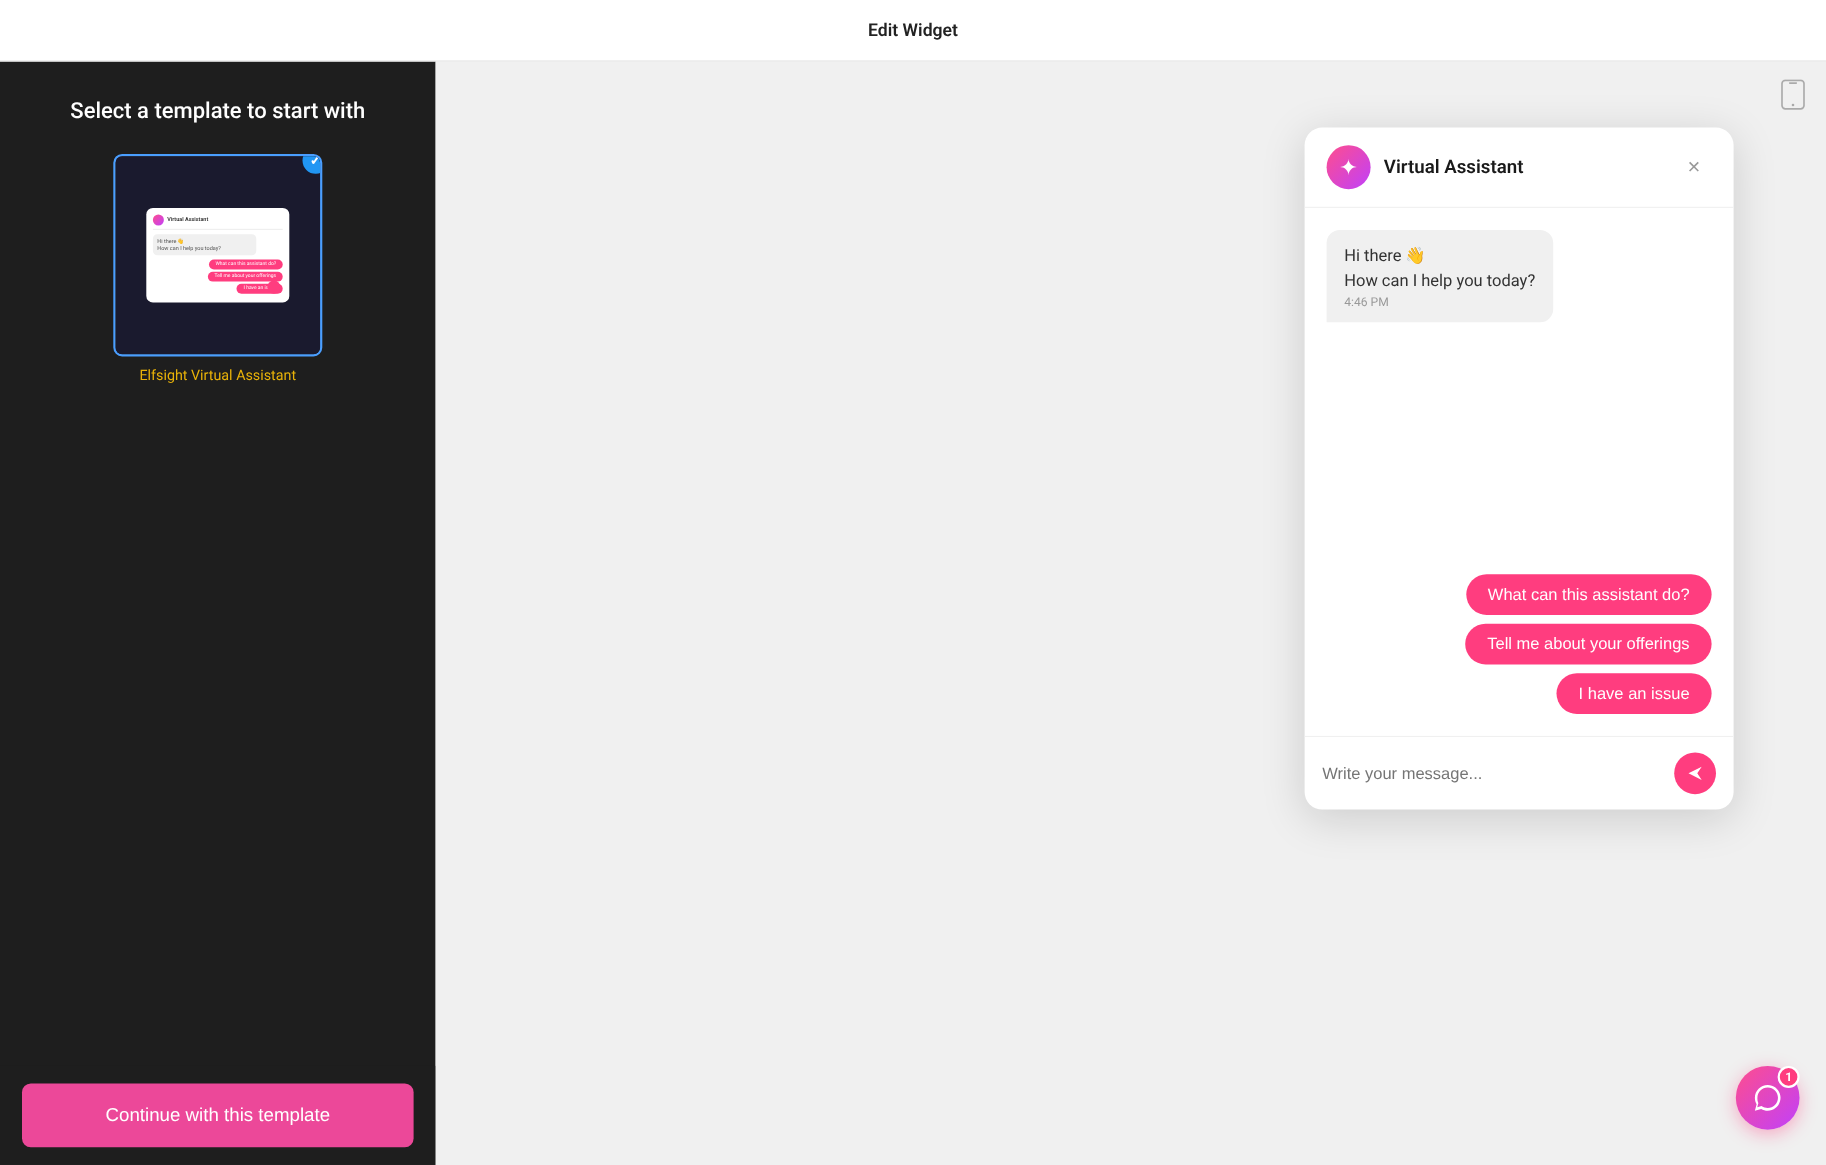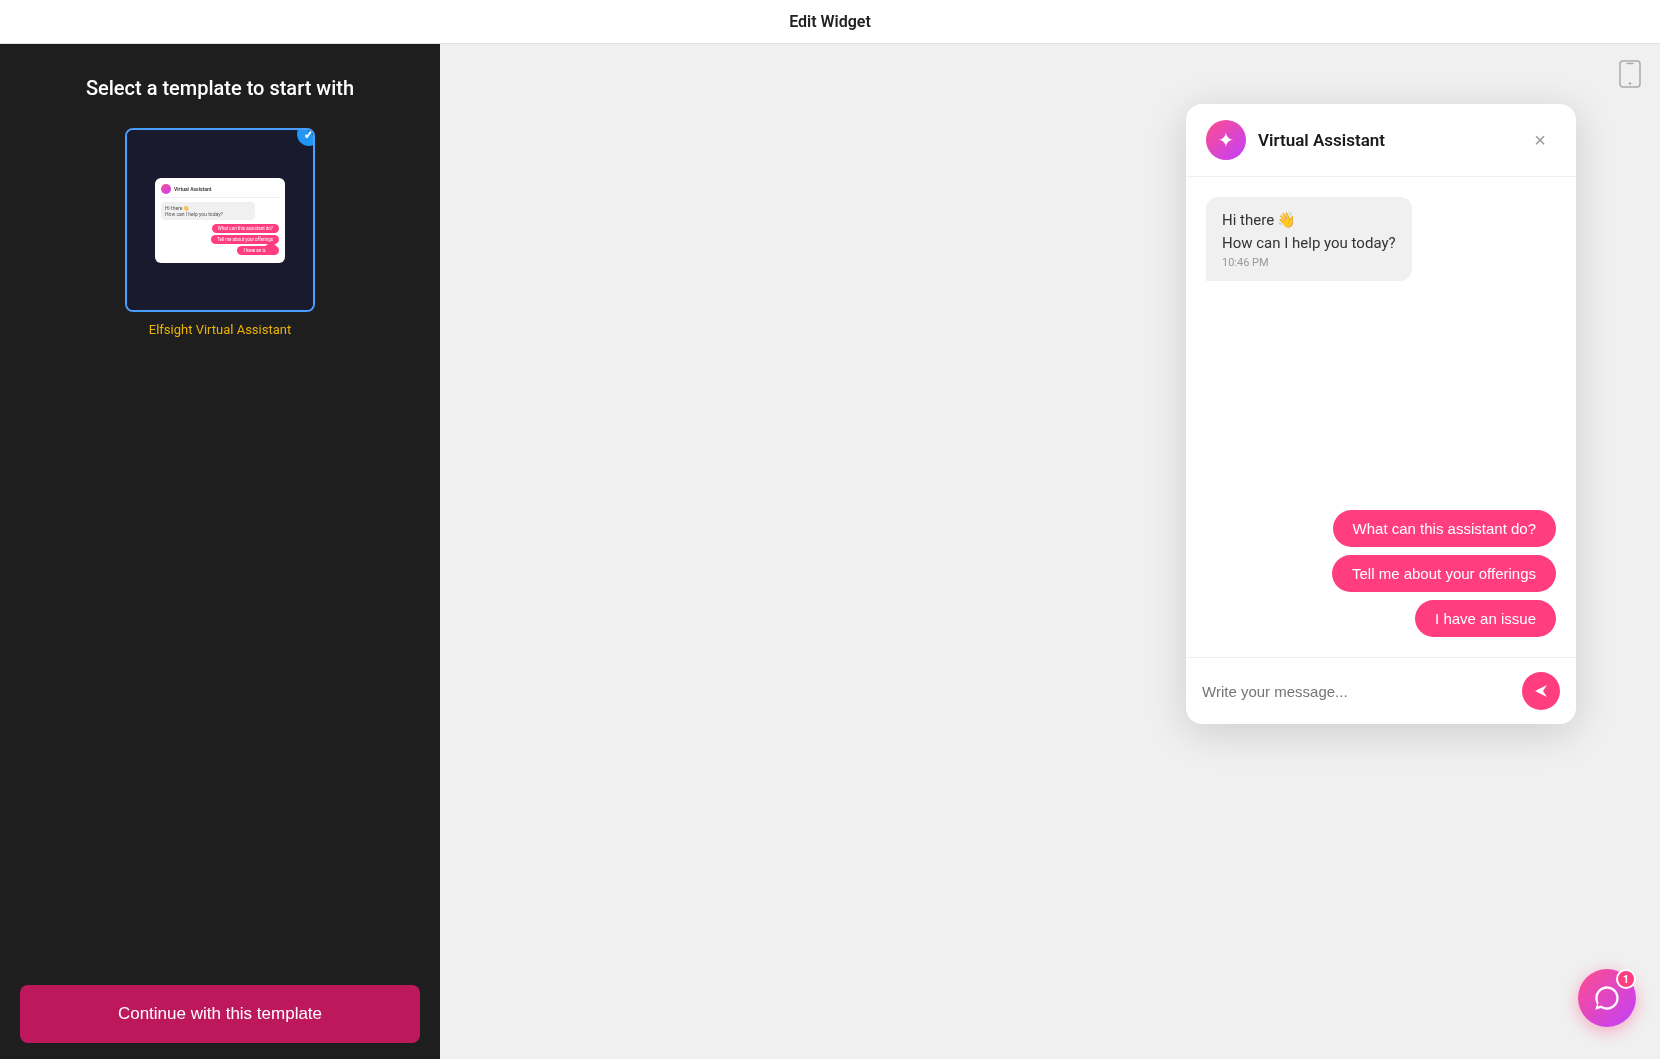--- a/index.html
+++ b/index.html
@@ -10,42 +10,42 @@
       height: 1059px;
       overflow: hidden;
       display: flex;
       flex-direction: column;
     }
 
     
     .header {
       background: #ffffff;
       border-bottom: 1px solid #e0e0e0;
-      height: 44px;
+      height: 56px;
       display: flex;
       align-items: center;
       justify-content: center;
       flex-shrink: 0;
     }
     .header-title {
       font-size: 16px;
       font-weight: 600;
       color: #222;
     }
 
     
     .main-content {
       display: flex;
       flex: 1;
       overflow: hidden;
     }
 
     
     .left-panel {
-      width: 440px;
+      width: 396px;
       background: #1e1e1e;
       display: flex;
       flex-direction: column;
       flex-shrink: 0;
       gap: 13px;
     }
 
     .left-panel-inner {
       flex: 1;
       padding: 32px 20px 20px;
@@ -176,21 +176,21 @@
 
     
     .continue-btn-wrap {
       padding: 16px 20px;
       background: #1e1e1e;
       flex-shrink: 0;
     }
     .continue-btn {
       width: 100%;
       height: 58px;
-      background: #be185d;
+      background: #ec4899;
       border: none;
       border-radius: 8px;
       color: #ffffff;
       font-size: 17px;
       font-weight: 500;
       cursor: pointer;
       display: flex;
       align-items: center;
       justify-content: center;
     }
@@ -453,21 +453,21 @@
         </div>
         <button class="chat-close-btn">×</button>
       </div>
 
       <div class="chat-body">
 
         <div class="bot-message">
           <div class="bot-message-text">
             Hi there 👋<br>How can I help you today?
           </div>
-          <div class="bot-message-time">10:46 PM</div>
+          <div class="bot-message-time">4:46 PM</div>
         </div>
 
         <div class="quick-replies">
           <button class="quick-reply-btn">What can this assistant do?</button>
           <button class="quick-reply-btn">Tell me about your offerings</button>
           <button class="quick-reply-btn">I have an issue</button>
         </div>
       </div>
 
       <div class="chat-input-area">

